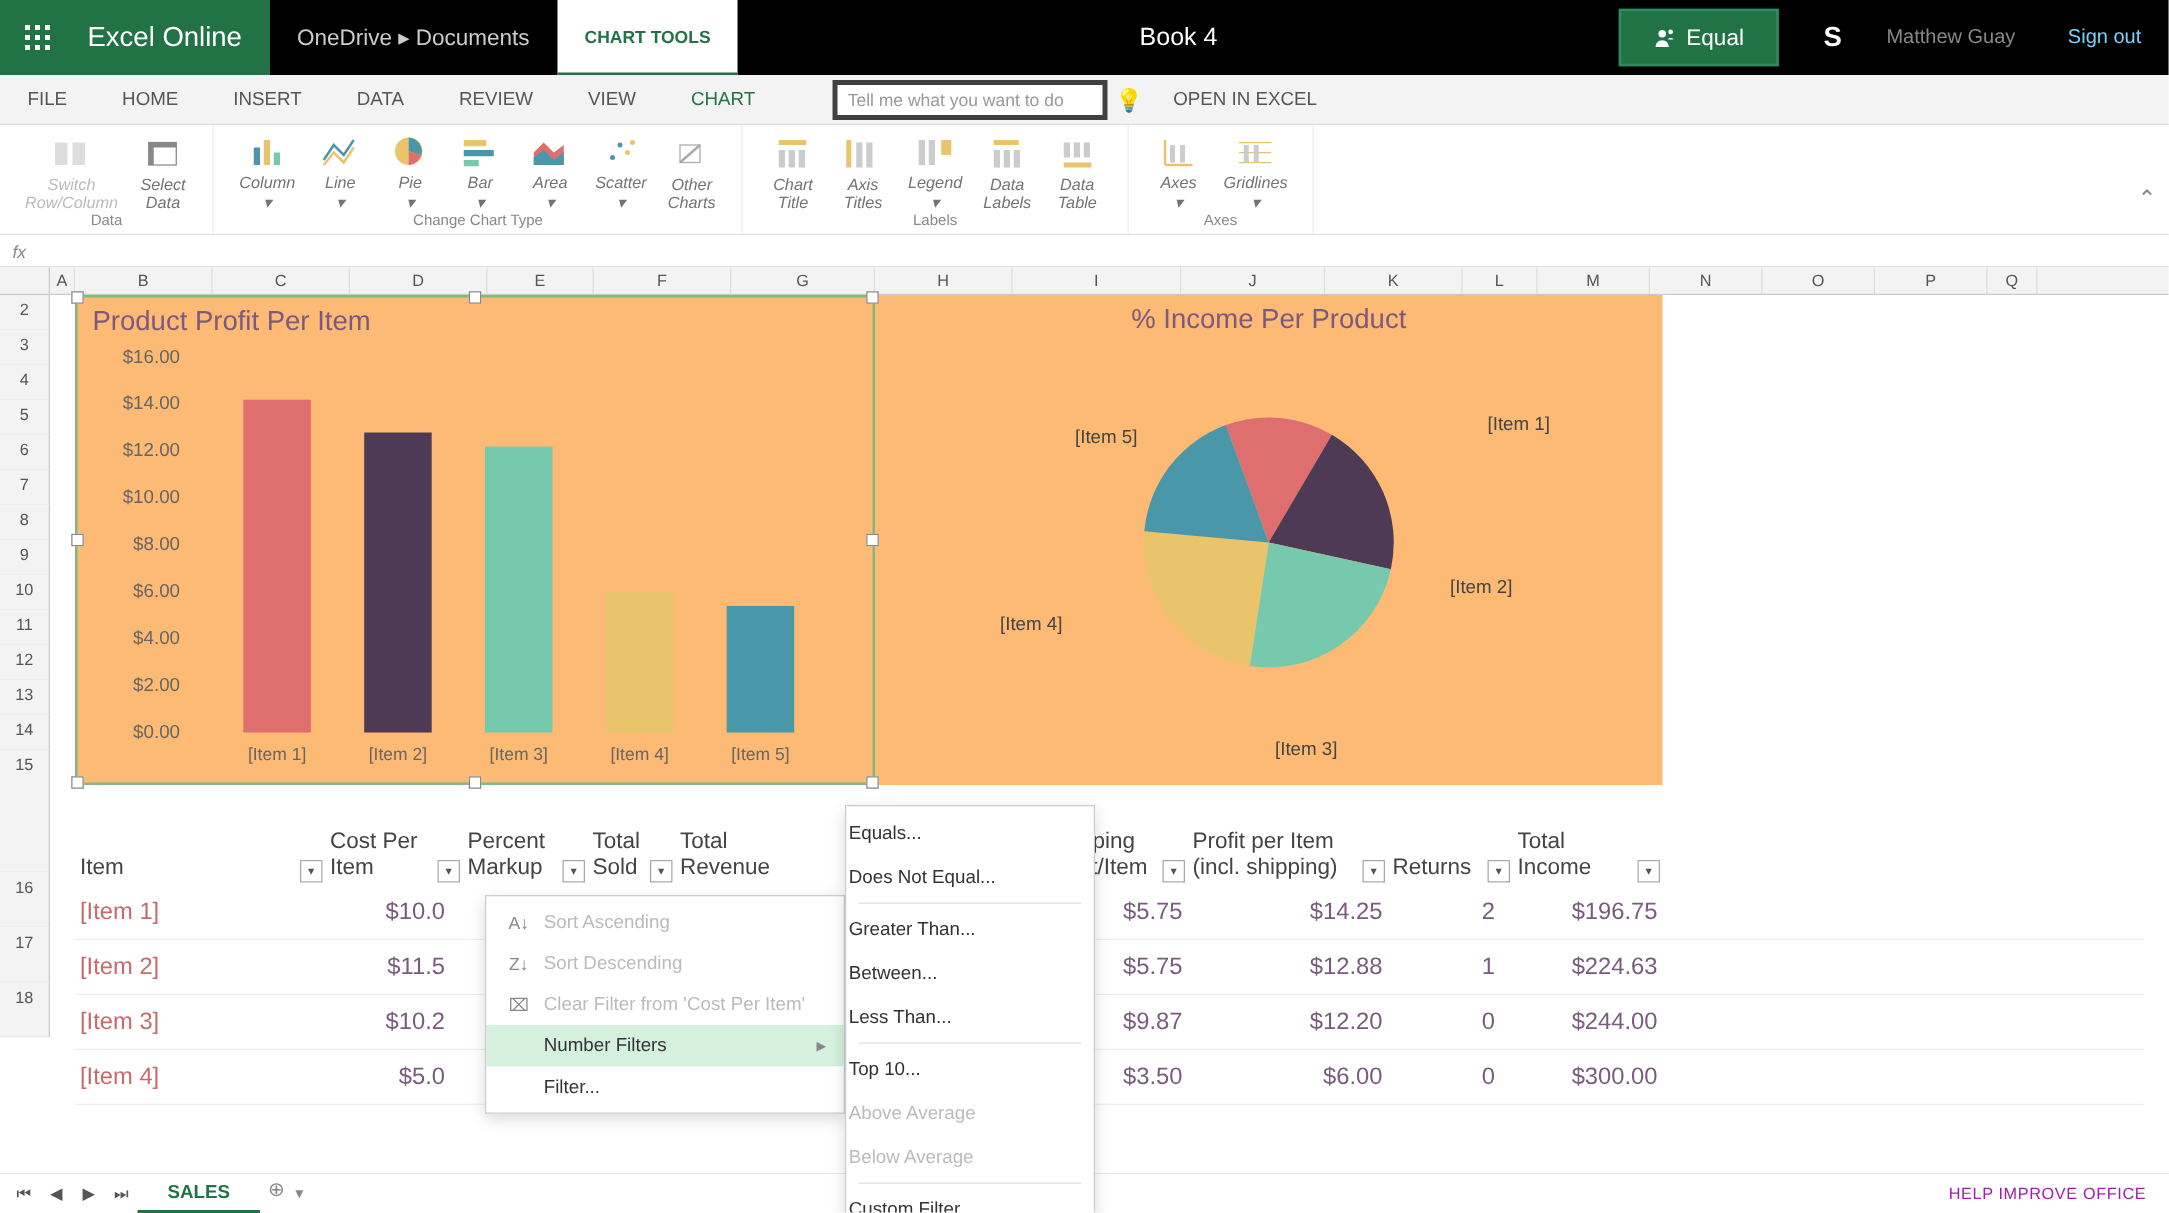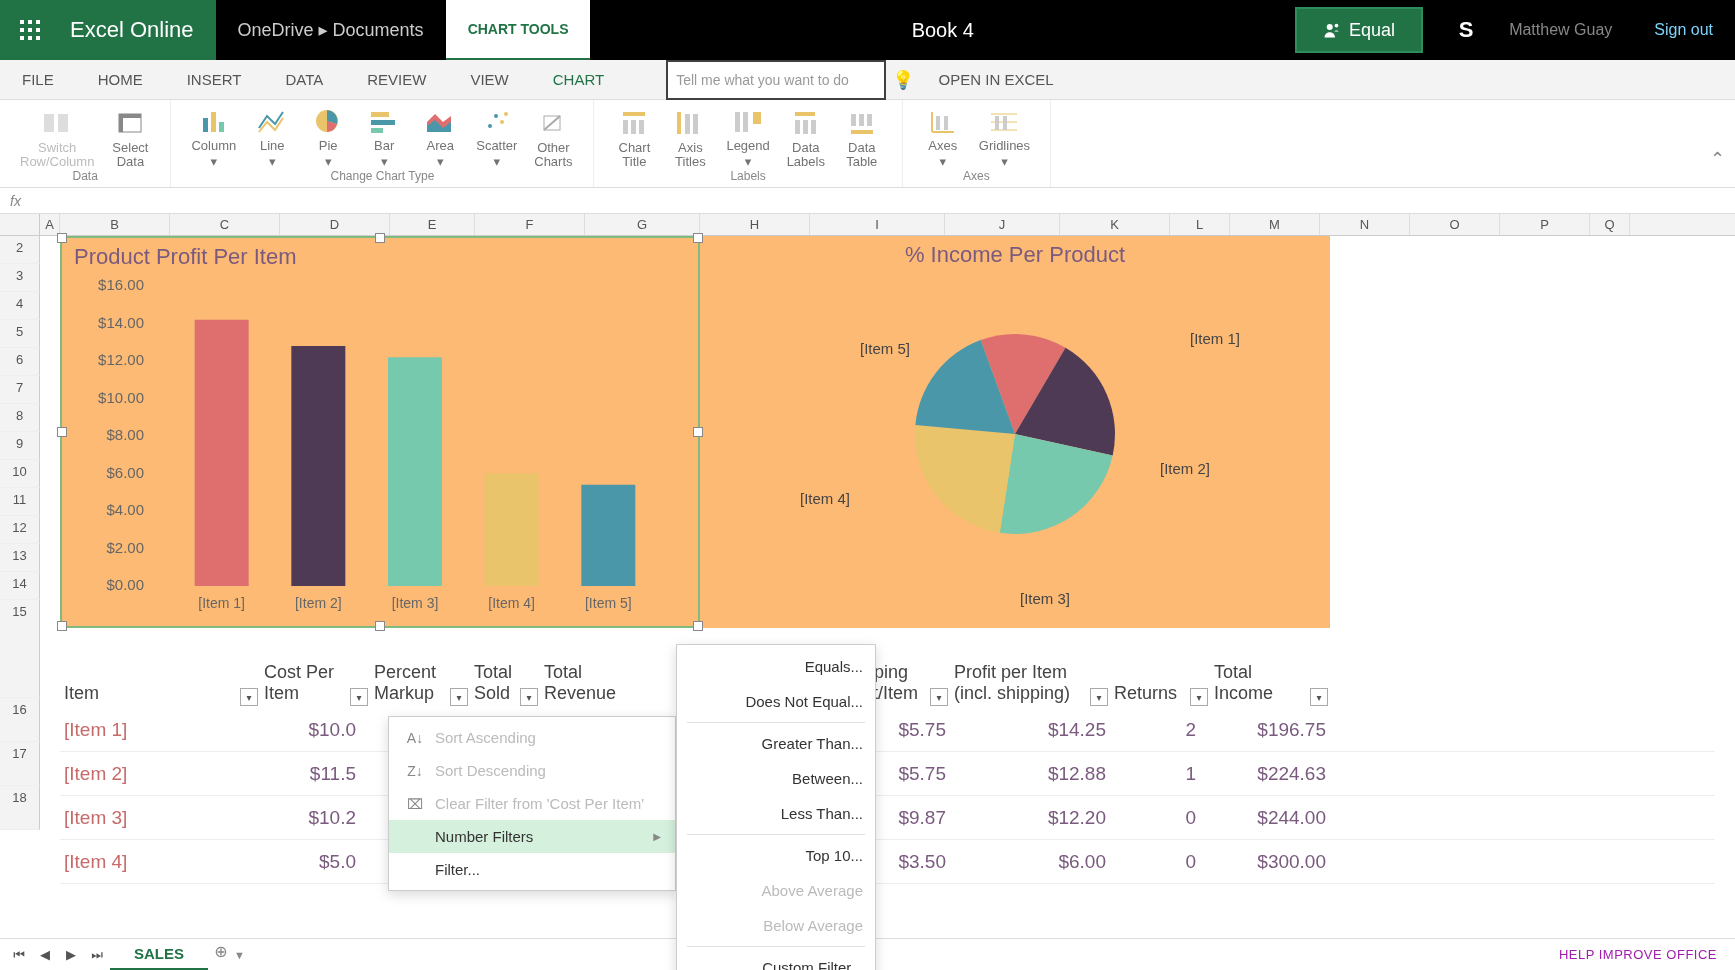--- a/index.html
+++ b/index.html
@@ -16,28 +16,28 @@
 .share-btn { background: #217346; color: #fff; height: 46px; display: flex; align-items: center; padding: 0 26px; font-size: 18px; border: 2px solid #2e8d5f; margin-right: 20px; cursor: pointer; }
 .share-btn svg { margin-right: 8px; fill: #fff; }
 .skype { width: 46px; text-align: center; color: #fff; font-size: 22px; font-weight: bold; }
 .user { color: #888; padding: 0 20px; font-size: 16px; }
 .signout { color: #7dd3fc; padding: 0 22px; font-size: 16px; }
 
 
 .tabs { display: flex; align-items: center; height: 40px; background: #f3f3f3; border-bottom: 1px solid #ddd; }
 .tab { padding: 0 22px; height: 40px; display: flex; align-items: center; color: #555; font-size: 15px; cursor: pointer; }
 .tab.selected { color: #217346; font-weight: 500; }
-.tell-me { margin-left: 40px; background: #fff; border: 2px solid #404040; height: 40px; width: 220px; color: #999; padding: 12px 8px; font-size: 14px; display: flex; align-items: center; }
+.tell-me { margin-left: 40px; background: #fff; border: 4px solid #404040; height: 28px; width: 220px; color: #999; padding: 12px 8px; font-size: 14px; display: flex; align-items: center; }
 .bulb { margin-left: 6px; font-size: 18px; }
 .open-excel { margin-left: 24px; color: #555; font-size: 15px; }
 
 
 .ribbon { display: flex; height: 88px; background: #fff; border-bottom: 1px solid #ddd; }
 .ribbon-group { display: flex; flex-direction: column; align-items: center; padding: 4px 12px 2px 12px; border-right: 1px solid #eee; }
-.ribbon-row { display: flex; flex: 1; }
+.ribbon-row { display: flex; flex: 1; font-style: italic; }
 .ribbon-btn { display: flex; flex-direction: column; align-items: center; justify-content: flex-end; padding: 0 8px; min-width: 56px; cursor: pointer; }
 .ribbon-btn .lbl { font-size: 13px; color: #737373; line-height: 14px; text-align: center; margin-top: 2px; }
 .ribbon-btn.disabled .lbl { color: #bbb; }
 .ribbon-group-name { font-size: 12px; color: #888; height: 16px; }
 .ribbon-icon { width: 32px; height: 32px; display: flex; align-items: center; justify-content: center; }
 .collapse { position: absolute; right: 10px; top: 148px; color: #888; font-size: 18px; cursor: pointer; }
 
 
 .formula-bar { display: flex; align-items: center; height: 26px; background: #fff; border-bottom: 1px solid #ddd; padding-left: 10px; }
 .fx { font-style: italic; color: #888; font-size: 14px; margin-right: 8px; }
@@ -72,21 +72,21 @@
 .num { color: #7a5a7e; text-align: right; }
 
 
 .menu1 { position: absolute; top: 480px; left: 348px; width: 288px; background: #fff; border: 1px solid #ccc; box-shadow: 0 4px 12px rgba(0,0,0,0.15); z-index: 10; padding: 4px 0; font-size: 15px; }
 .menu1-item { display: flex; align-items: center; padding: 8px 14px; cursor: pointer; }
 .menu1-item.disabled { color: #bbb; cursor: default; }
 .menu1-item.hl { background: #d5f0dd; }
 .menu1-icon { width: 24px; text-align: center; margin-right: 8px; color: #888; font-size: 14px; }
 .menu1-arrow { margin-left: auto; color: #888; font-size: 10px; }
 .menu2 { position: absolute; top: 408px; left: 636px; width: 200px; background: #fff; border: 1px solid #ccc; box-shadow: 0 4px 12px rgba(0,0,0,0.15); z-index: 11; padding: 4px 0; font-size: 15px; }
-.menu2-item { padding: 9px 12px; cursor: pointer; text-align: right; }
+.menu2-item { padding: 9px 2px; cursor: pointer; }
 .menu2-item.disabled { color: #bbb; cursor: default; }
 .menu2-sep { height: 1px; background: #e0e0e0; margin: 3px 10px; }
 
 
 .status-bar { position: fixed; bottom: 0; left: 0; right: 0; height: 32px; background: #fff; border-top: 1px solid #ddd; display: flex; align-items: center; }
 .sheet-nav { display: flex; align-items: center; padding-left: 6px; }
 .nav-btn { width: 26px; height: 26px; display: flex; align-items: center; justify-content: center; color: #555; font-size: 13px; cursor: pointer; }
 .sheet-tab { padding: 6px 24px; color: #217346; font-weight: 600; border-bottom: 3px solid #217346; font-size: 15px; }
 .add-sheet { width: 26px; height: 26px; text-align: center; color: #888; font-size: 16px; cursor: pointer; }
 .help-improve { margin-left: auto; margin-right: 18px; color: #a21caf; font-size: 13px; letter-spacing: 0.5px; }

